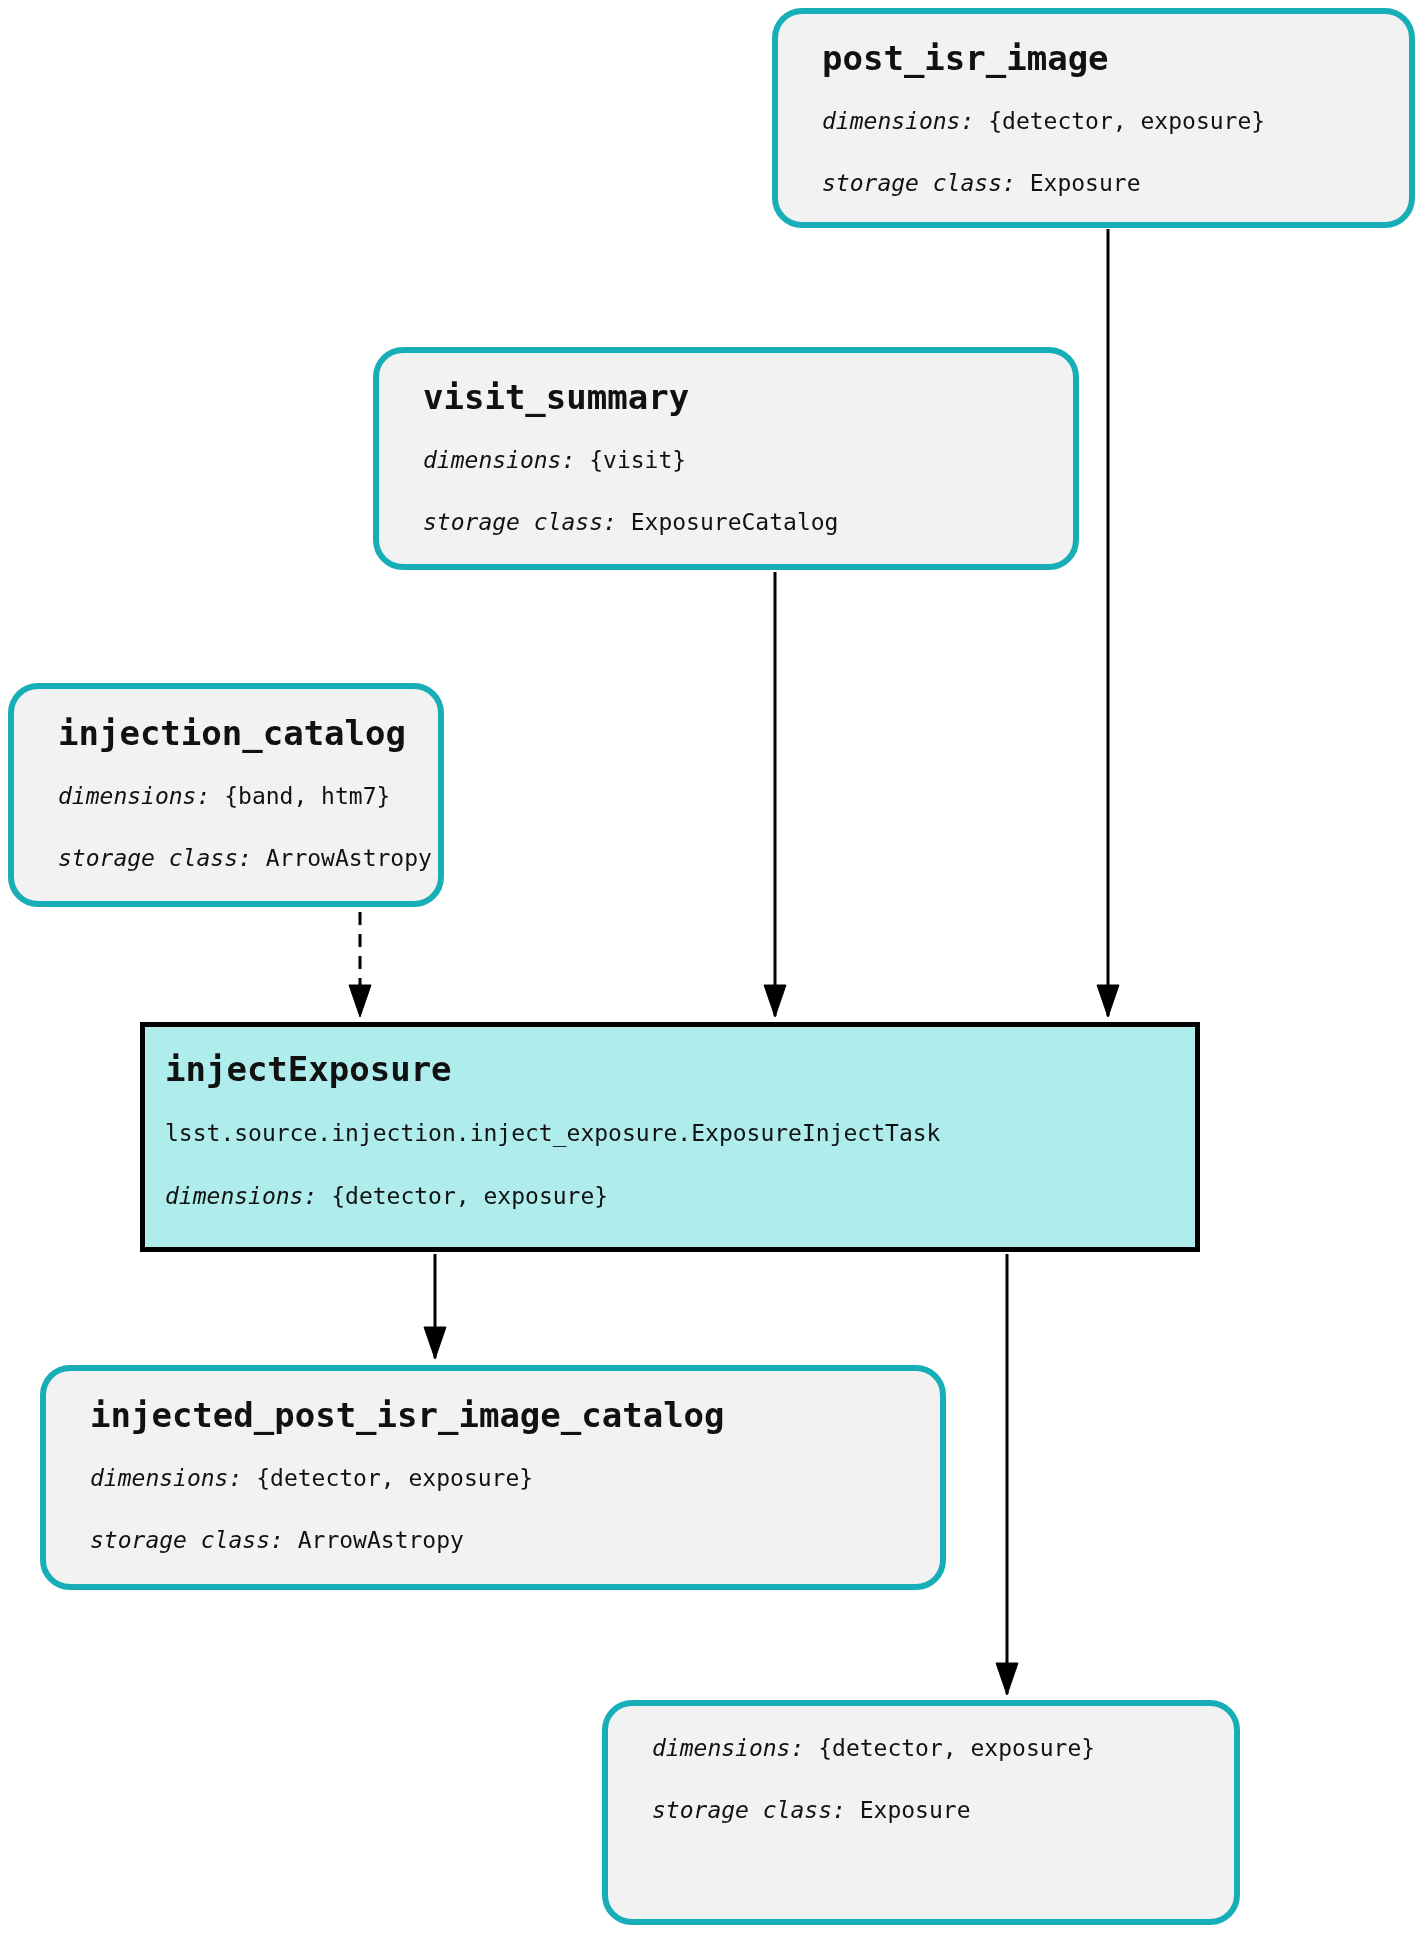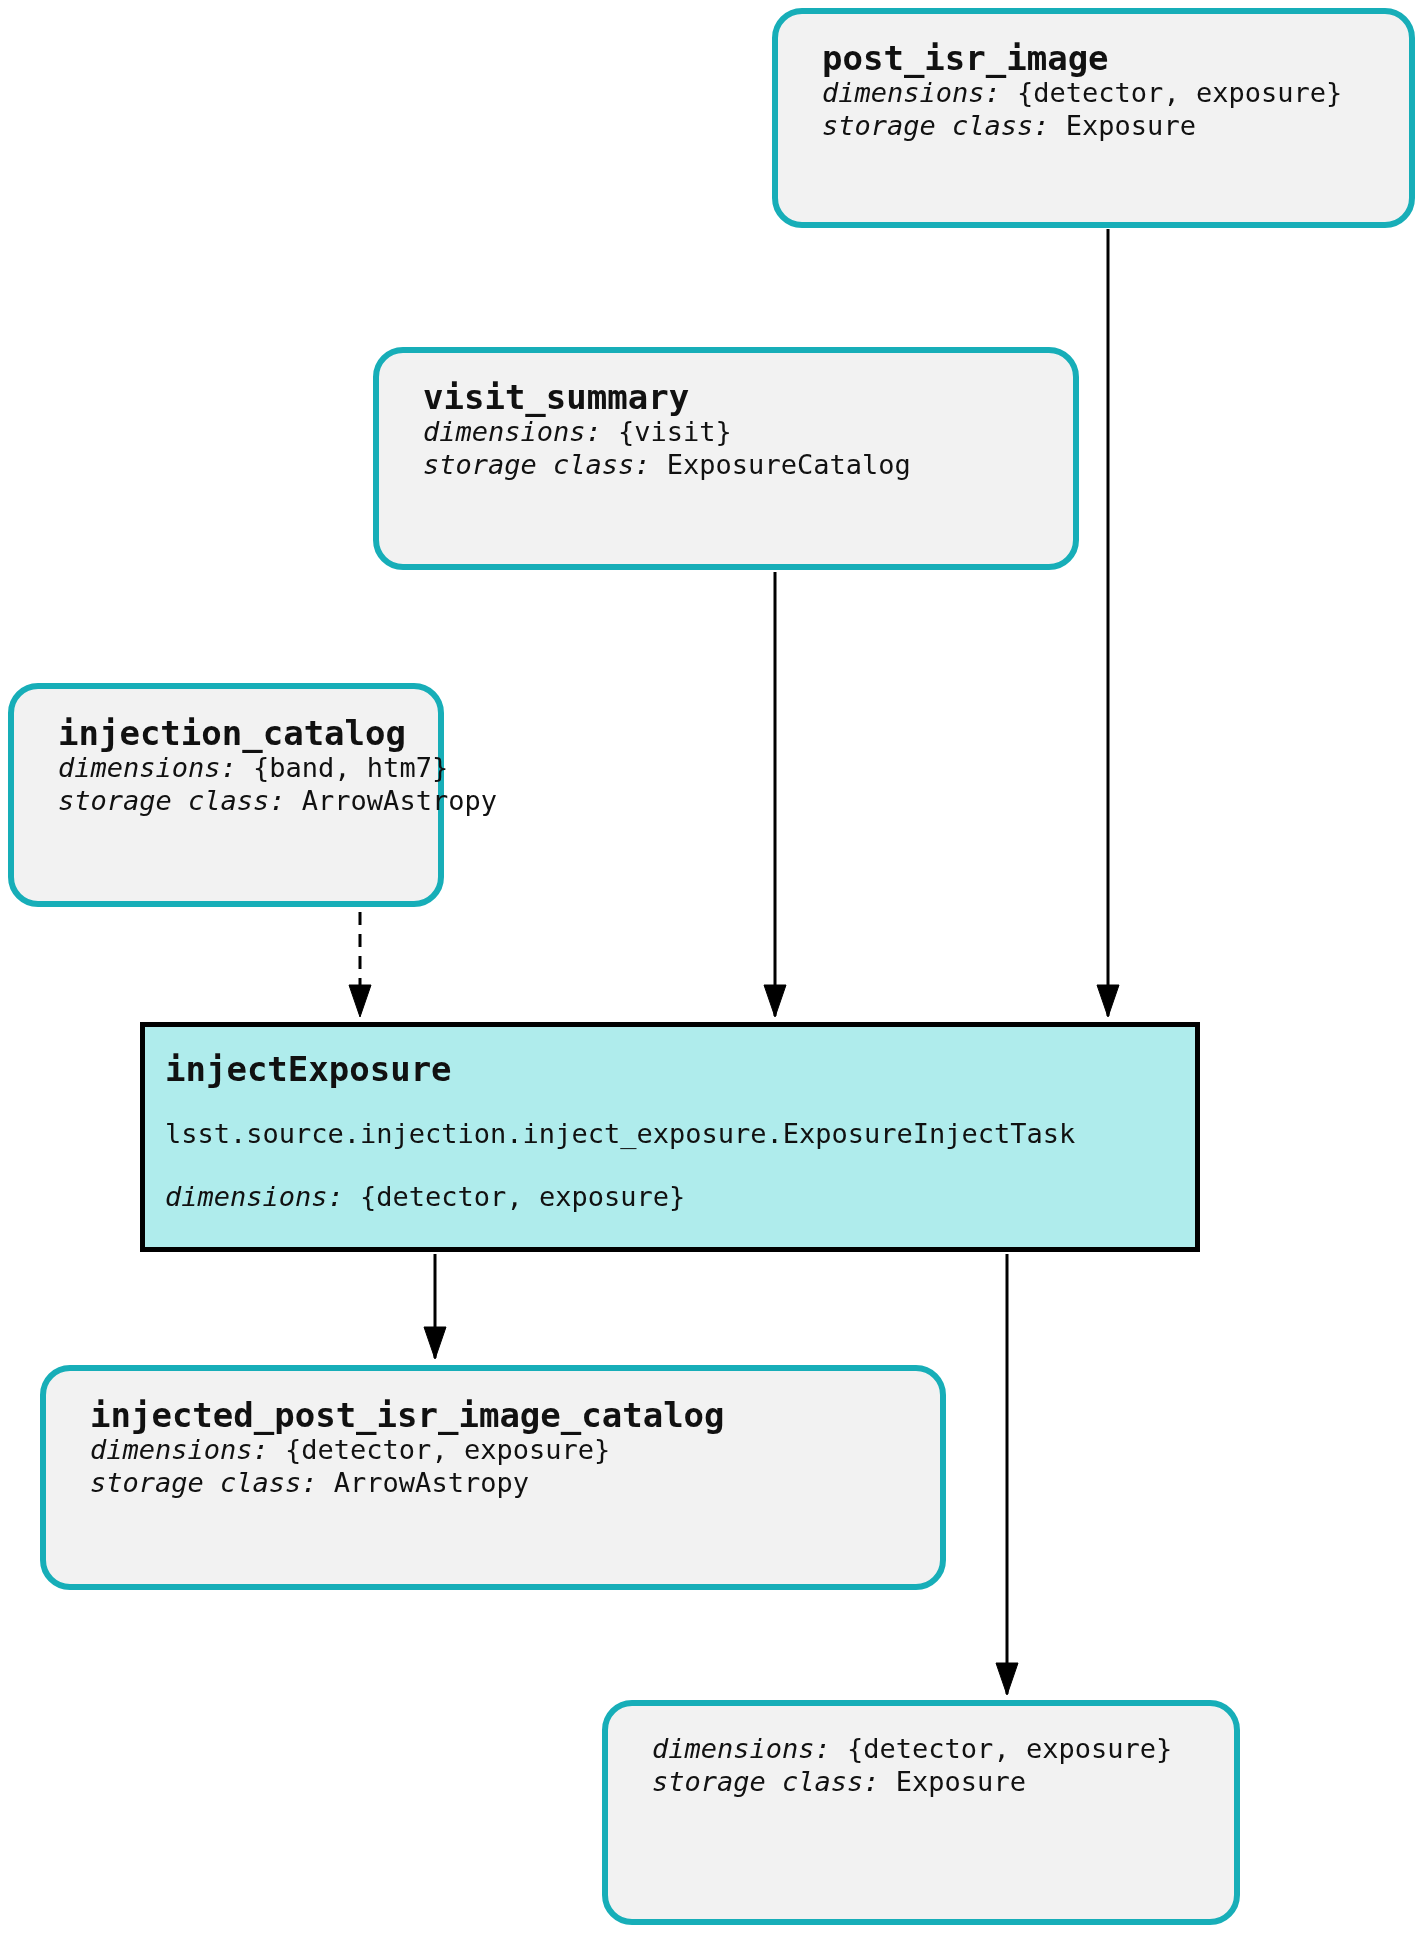--- a/index.html
+++ b/index.html
@@ -38,37 +38,38 @@
     box-sizing: border-box;
     display: flex;
     flex-direction: column;
     justify-content: flex-start;
   }
   .node.dataset {
     background: var(--dataset-fill);
     border: 6px solid var(--dataset-border);
     border-radius: 30px;
     padding: 26px 44px 12px 44px;
+    gap: 29px;
   }
   .node.task {
     background: var(--task-fill);
     border: 5px solid var(--task-border);
     border-radius: 0;
     padding: 24px 20px 24px 20px;
     gap: 30px;
   }
   .node-title {
     font-size: 34px;
     font-weight: bold;
     line-height: 36px;
     white-space: nowrap;
     letter-spacing: 0px;
   }
   .node-row {
-    font-size: 27px;
+    font-size: 23px;
     line-height: 33px;
     white-space: nowrap;
   }
   .node-row .lbl { font-style: italic; }
   .node-row .val { font-style: normal; }
 </style>
 </head>
 <body>
 
 <div class="canvas">

